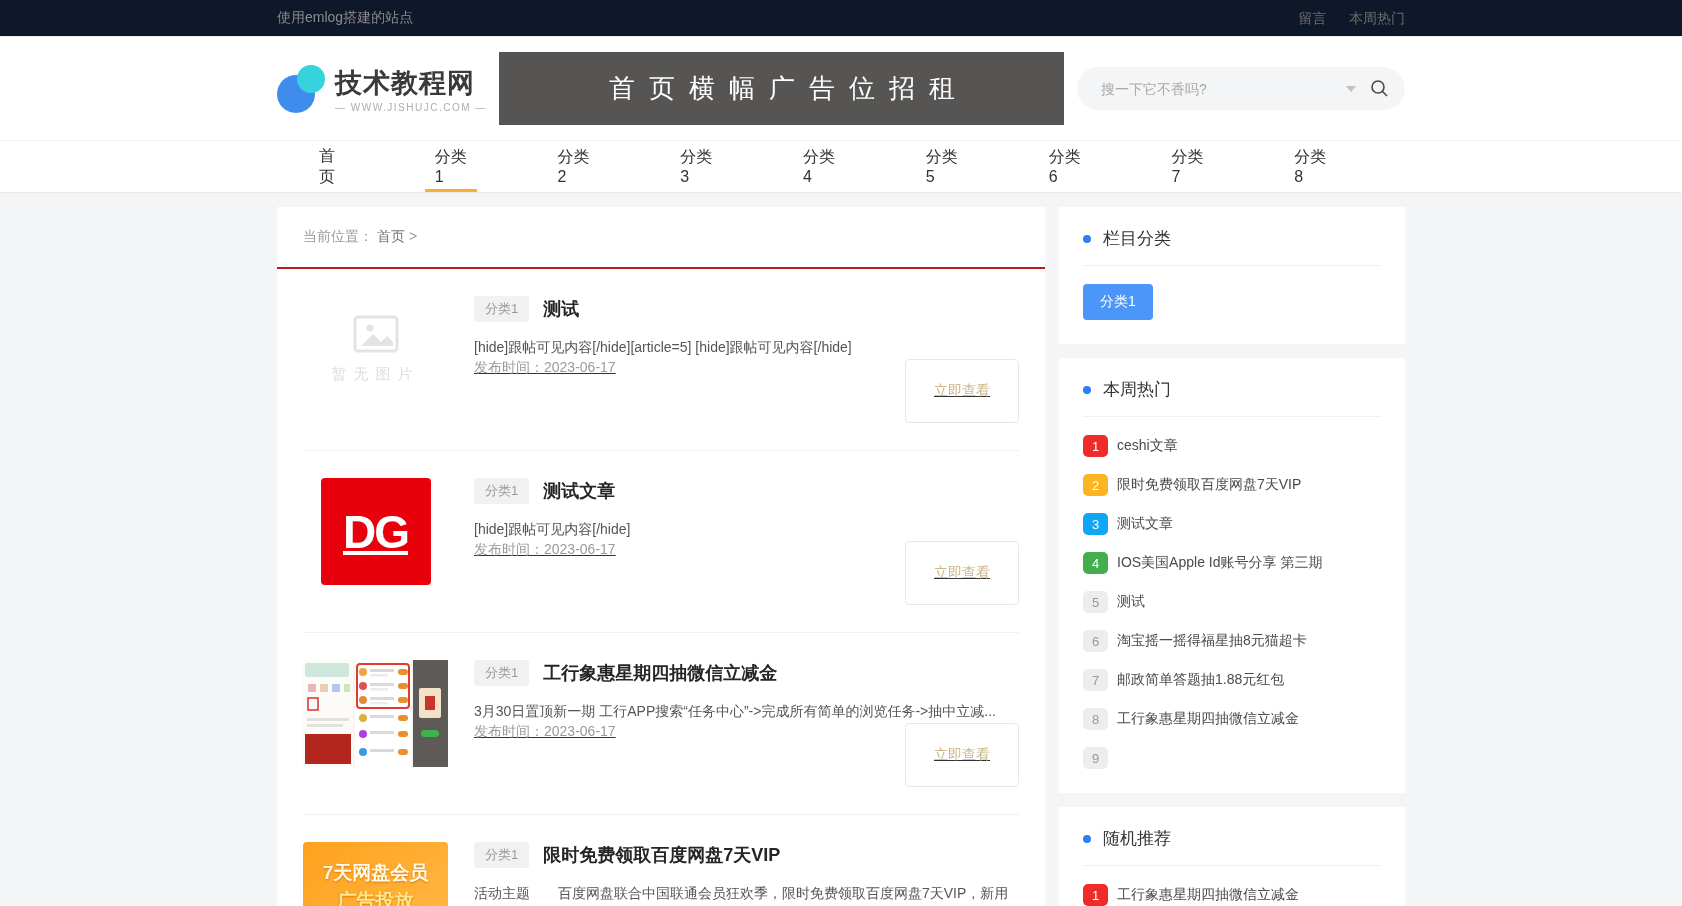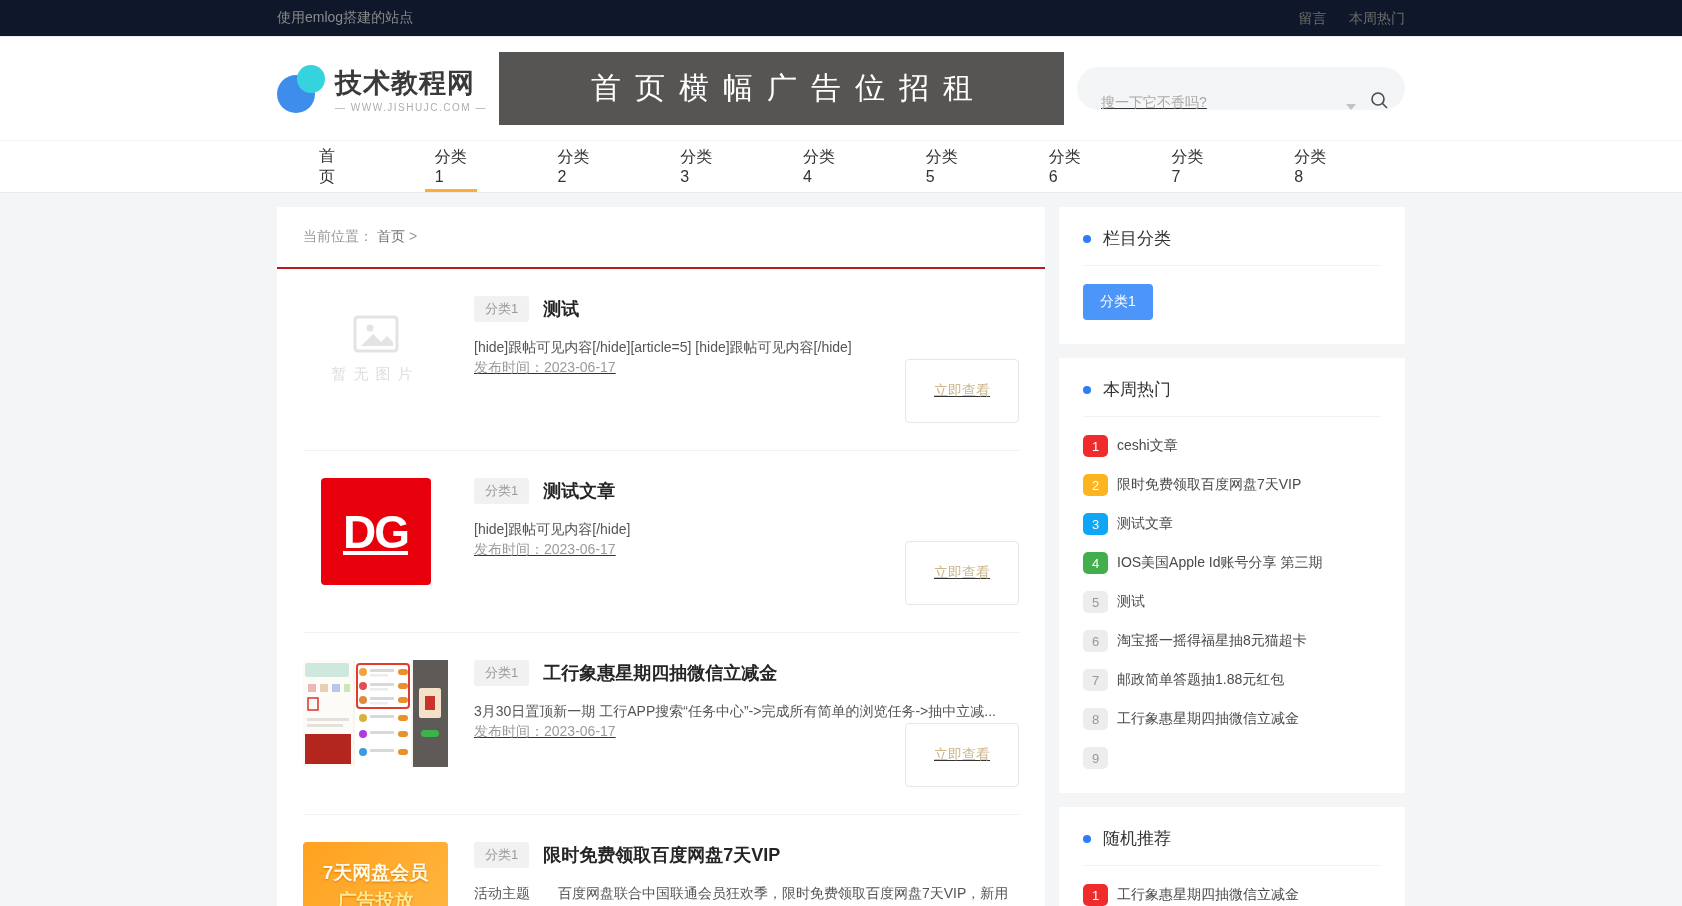--- a/index.html
+++ b/index.html
@@ -17,25 +17,25 @@
   .header { background:#fff; }
   .header .container { height:103px; display:flex; align-items:center; justify-content:space-between; }
   .logo { display:flex; align-items:flex-end; cursor:pointer; }
   .logo-mark { position:relative; width:48px; height:48px; margin-right:10px; flex-shrink:0; }
   .logo-c1 { position:absolute; right:0; top:0; width:28px; height:28px; border-radius:50%; background:#35d3de; }
   .logo-c2 { position:absolute; left:0; bottom:0; width:38px; height:38px; border-radius:50%; background:#1c79ea; opacity:.85; }
   .logo-text .title { font-size:27px; font-weight:bold; color:#3a3a3a; letter-spacing:1px; line-height:1.1; }
   .logo-text .sub { font-size:10px; color:#adadad; letter-spacing:1.5px; margin-top:3px; }
 
   .banner-ad { width:565px; height:73px; background:#575553; color:#fff; display:flex;
-    align-items:center; justify-content:center; font-size:30px; letter-spacing:14px;
+    align-items:center; justify-content:center; font-size:26px; letter-spacing:14px;
     padding-left:14px; cursor:pointer; }
 
   .search { width:328px; height:43px; background:#f4f5f6; border-radius:22px; display:flex;
-    align-items:flex-end; padding:0 16px 0 24px;text-decoration:underline; }
+    align-items:center; padding:0 16px 0 24px; }
   .search input { flex:1; border:none; outline:none; background:transparent; font-size:14px;
     color:#333; font-family:inherit; }
   .search input::placeholder { color:#a9a9a9; }
   .caret { width:0; height:0; border-left:5px solid transparent; border-right:5px solid transparent;
     border-top:6px solid #c2c2c2; margin:0 14px 0 6px; cursor:pointer; }
   .search-btn { background:none; border:none; cursor:pointer; display:flex; align-items:center; }
 
   
   .nav { background:#fff; border-top:1px solid #f5f5f5; border-bottom:1px solid #e9e9e9; }
   .nav .container { display:flex; align-items:stretch; padding-left:30px; height:51px; }

